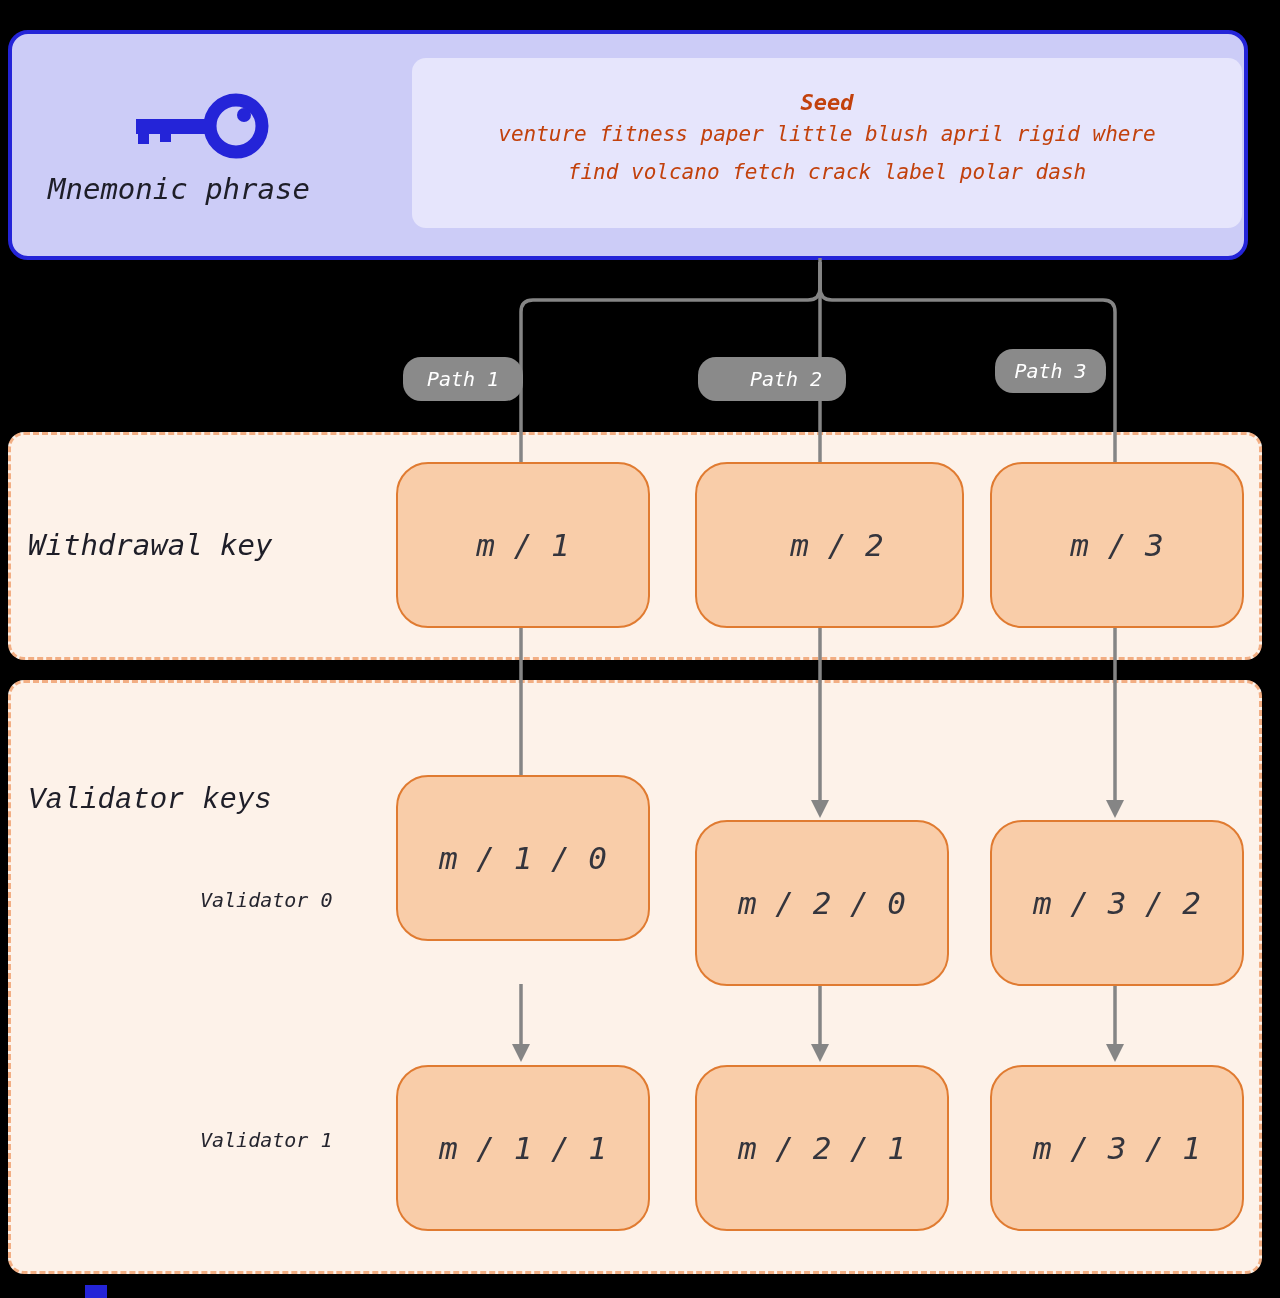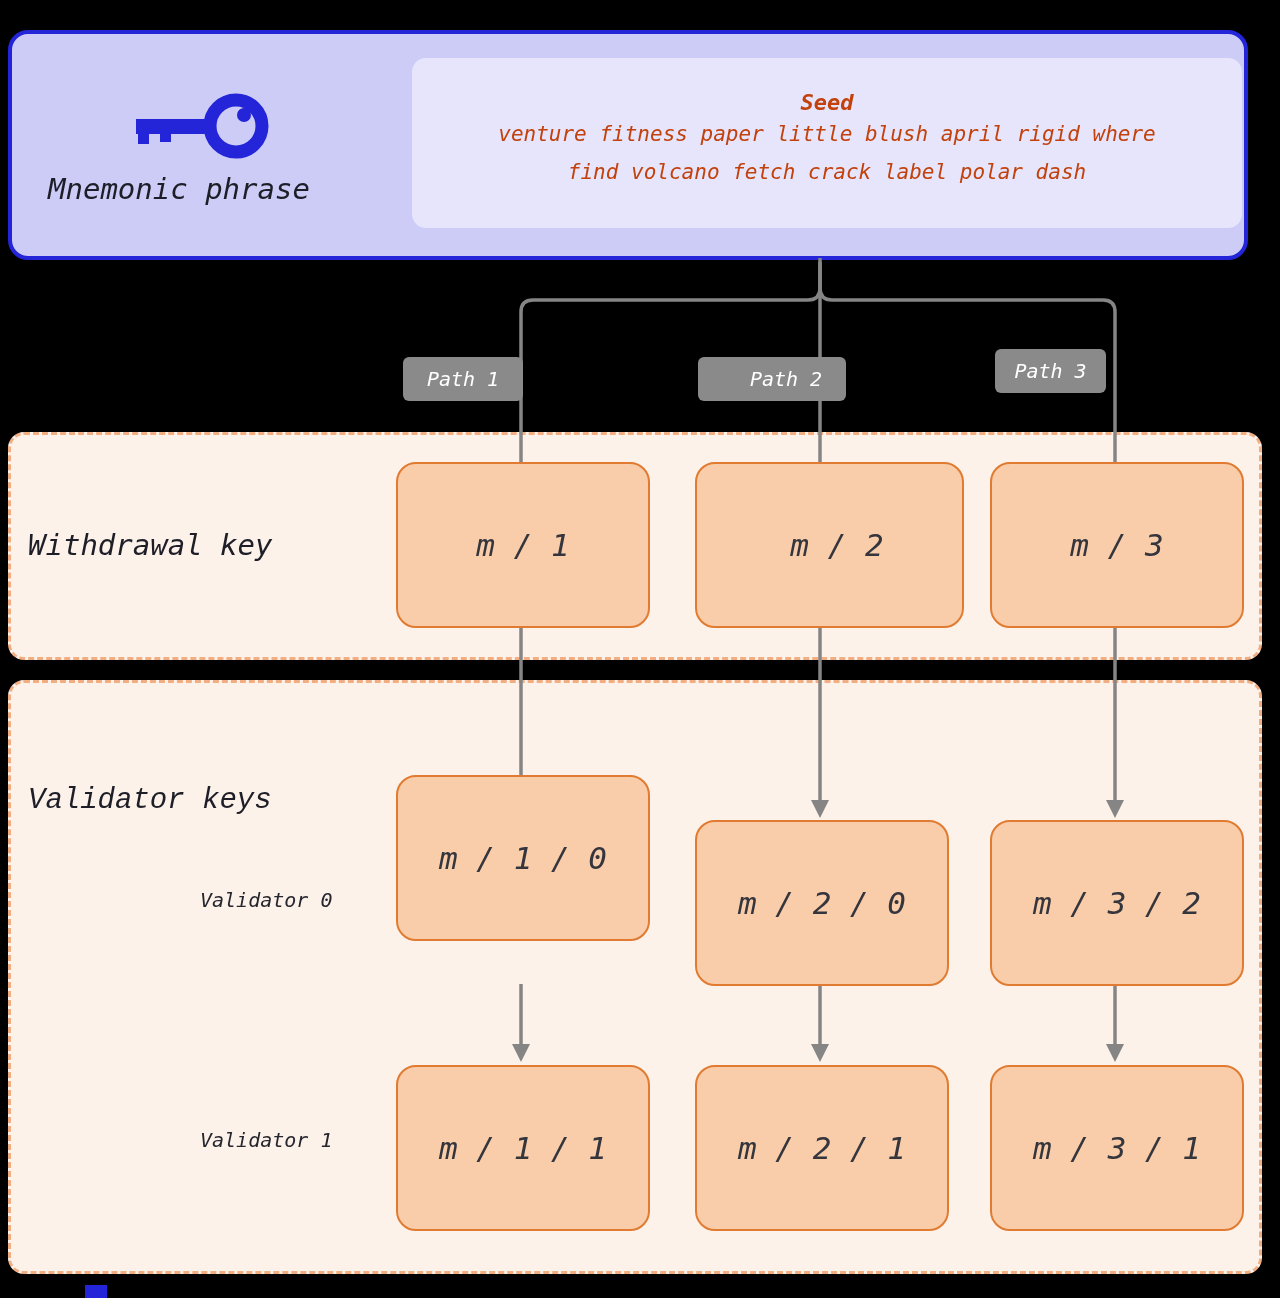--- a/index.html
+++ b/index.html
@@ -20,38 +20,38 @@
   .seed-box{
     position:absolute;left:400px;top:24px;width:830px;height:170px;
     background:#e6e5fc;border-radius:14px;text-align:center;color:#c2410c;
   }
   .seed-title{font-size:22px;font-weight:bold;margin-top:32px;}
   .seed-line{font-size:21px;line-height:38px;}
   
   .connector-svg{position:absolute;left:0;top:0;z-index:3;pointer-events:none;}
   
   .path-pill{
-    position:absolute;height:44px;background:#8a8a8a;border-radius:6px;z-index:5;
+    position:absolute;height:44px;background:#8a8a8a;border-radius:18px;z-index:5;
     color:#fff;font-size:20px;display:flex;align-items:center;justify-content:center;
   }
   
   .section{
     position:absolute;left:8px;width:1248px;
     background:#fdf2e9;border:3px dashed #f2ae83;border-radius:16px;z-index:1;
   }
   .section-label{
     position:absolute;left:28px;font-size:29px;color:#1e1e28;font-weight:500;z-index:2;
   }
   .row-label{
     position:absolute;left:200px;font-size:20px;color:#26262f;z-index:2;
   }
   
   .key-box{
     position:absolute;width:250px;height:162px;z-index:4;
-    background:#f9cda9;border:2px solid #e07b31;border-radius:20px;
+    background:#f9cda9;border:2px solid #e07b31;border-radius:32px;
     display:flex;align-items:center;justify-content:center;
     font-size:31px;color:#35353d;
   }
   .artifact{
     position:absolute;left:85px;top:1285px;width:22px;height:13px;background:#2424d8;z-index:6;
   }
 </style>
 </head>
 <body>
 

